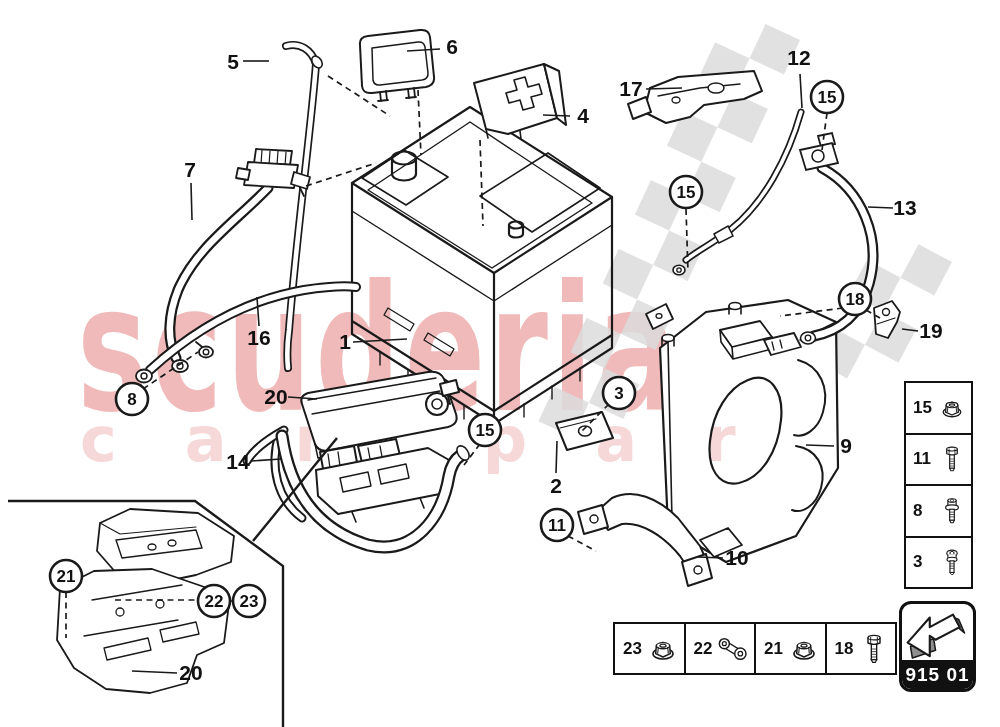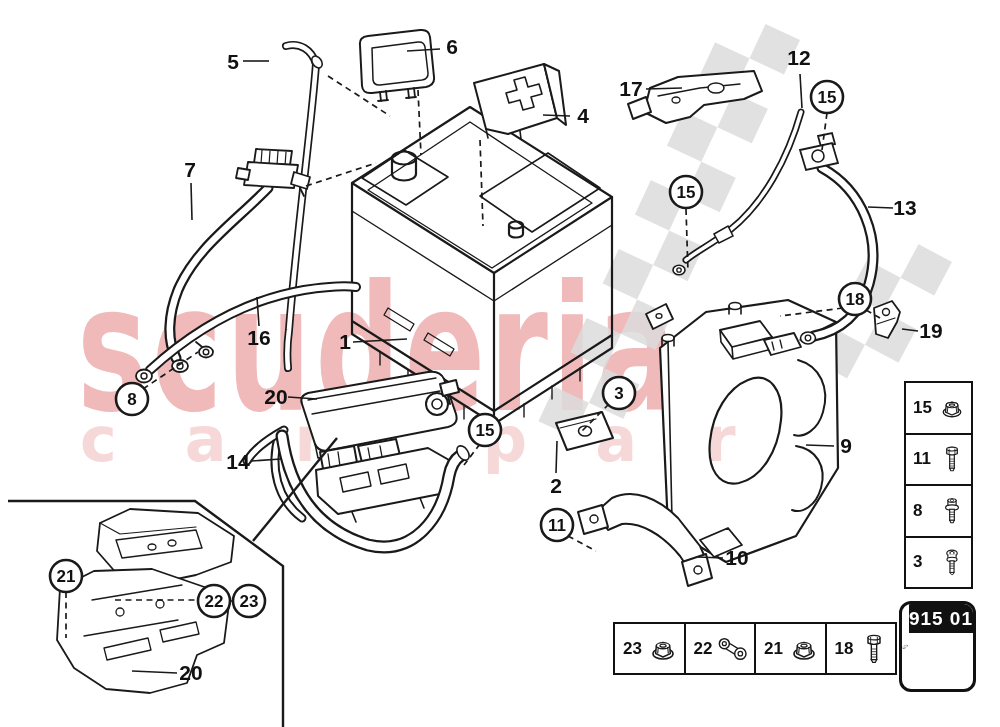--- a/index.html
+++ b/index.html
@@ -21,21 +21,21 @@
   
   #hardware-strip{position:absolute;left:613px;top:622px;width:284px;height:53px;
      border:2.5px solid #111;box-sizing:border-box;background:#fff;display:flex;}
   .hs-cell{flex:1;display:flex;align-items:center;gap:3px;padding:0 2px 0 8px;border-right:2px solid #111;cursor:pointer;}
   .hs-cell:last-child{border-right:none;}
   .hs-num{font:700 17px "Liberation Sans",sans-serif;color:#111;}
   .hs-icon{width:32px;height:36px;flex:none;margin-left:auto;margin-right:3px;}
   
   #section-badge{position:absolute;left:899px;top:601px;width:77px;height:91px;
      border:3px solid #111;border-radius:12px;box-sizing:border-box;background:#fff;
-     overflow:hidden;display:flex;flex-direction:row;cursor:pointer;}
+     overflow:hidden;display:flex;flex-direction:column;cursor:pointer;}
   #badge-arrow{flex:1;width:100%;}
   #badge-band{height:29px;background:#111;color:#fff;display:flex;align-items:center;justify-content:center;
      font:700 19px "Liberation Sans",sans-serif;letter-spacing:1px;}
 </style>
 </head>
 <body>
 
 <div id="stage">
 
 <svg width="0" height="0" style="position:absolute" aria-hidden="true">

